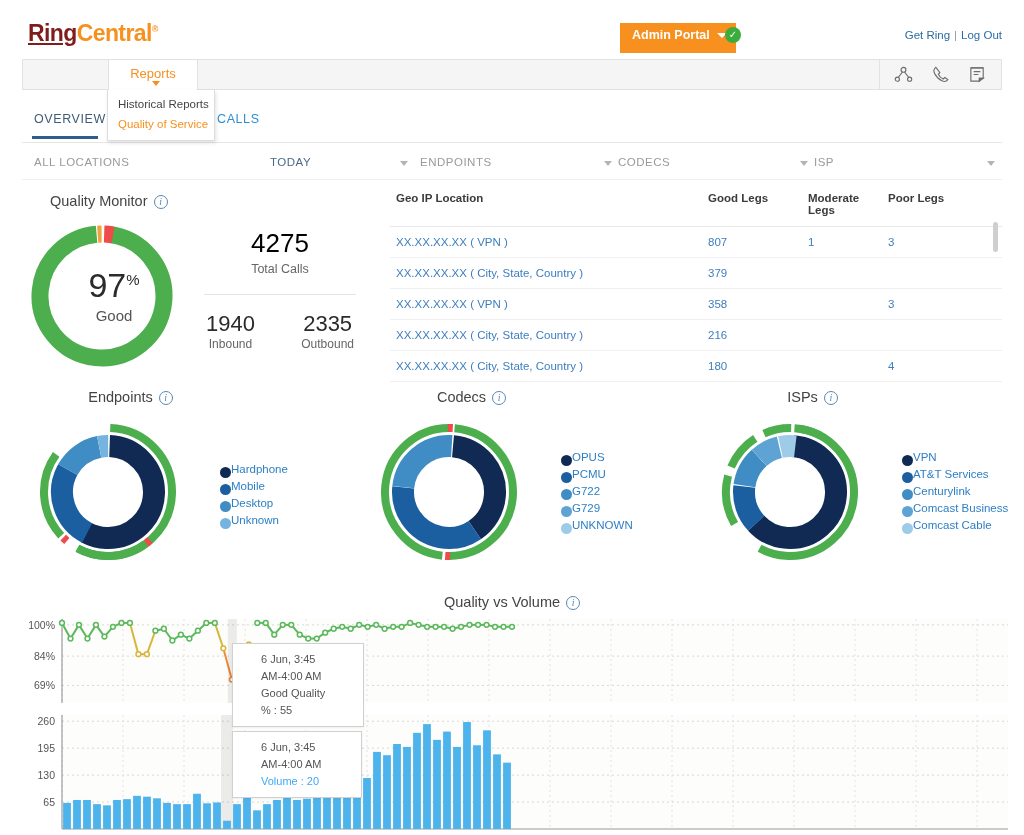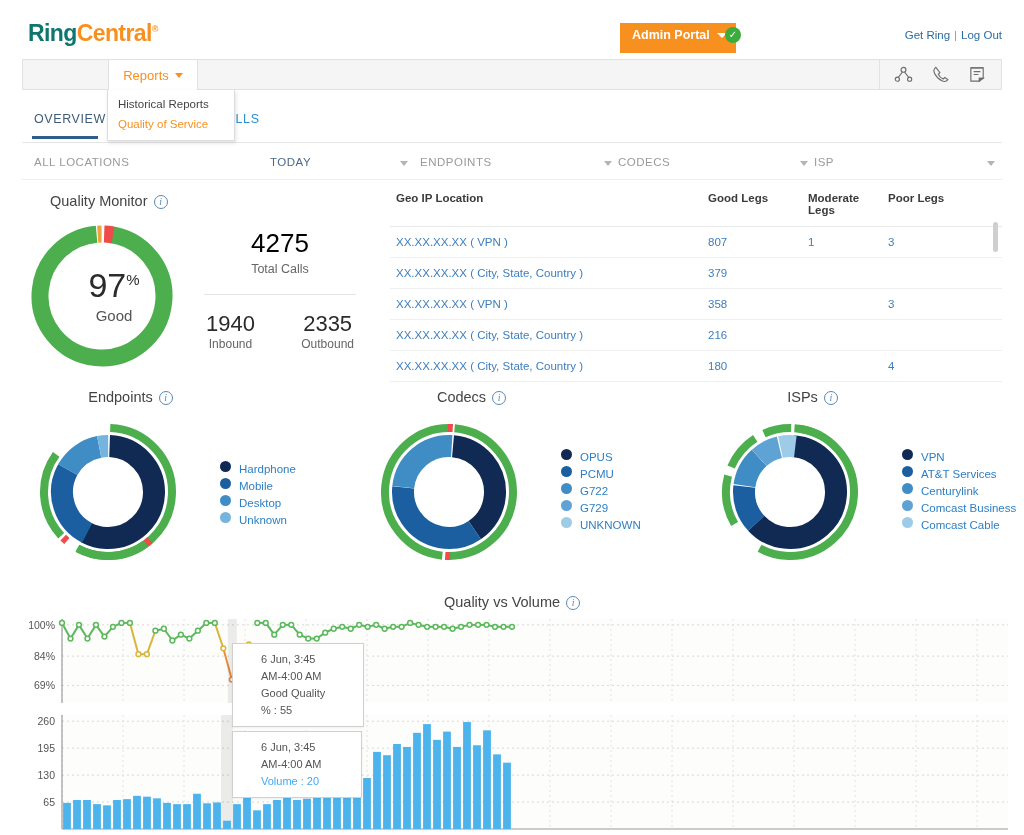--- a/index.html
+++ b/index.html
@@ -16,21 +16,21 @@
   
   .topbar {
     height:58px; width:100%;
     background:#ffffff;
     position:relative;
   }
   .logo {
     position:absolute; left:28px; top:20px;
     font-size:23px; font-weight:bold; letter-spacing:-0.6px;
   }
-  .logo .ring { color:#0f766e; }
+  .logo .ring { color:#7f1d1d;text-decoration:underline; }
   .logo .central { color:#f7901e; }
   .logo .tm { font-size:9px; vertical-align:super; color:#f7901e; }
 
   .admin-portal {
     position:absolute; left:620px; top:23px;
     background:#f7901e; color:#fff;
     font-size:12.5px; font-weight:bold;
     padding:6px 26px 6px 12px;
     height:30px; line-height:13px;
     cursor:pointer;
@@ -59,35 +59,36 @@
     background:#f5f5f5; border:1px solid #e2e2e2;
   }
   .nav-reports {
     position:absolute; left:85px; top:0;
     width:90px; height:31px;
     background:#ffffff;
     border-left:1px solid #e2e2e2; border-right:1px solid #e2e2e2;
     color:#f7901e; font-size:13px;
     display:flex; align-items:center; justify-content:center;
     cursor:pointer;
+    flex-direction:column;
   }
   .nav-reports .caret {
     margin-left:6px;
     width:0;height:0;border-left:4px solid transparent;border-right:4px solid transparent;border-top:5px solid #f7901e;
   }
   .nav-icons {
     position:absolute; right:0; top:0; height:29px;
     border-left:1px solid #e2e2e2;
     display:flex; align-items:center; gap:18px; padding:0 14px;
   }
   .nav-icons svg { display:block; }
 
   .dropdown-menu {
     position:absolute; left:107px; top:90px;
-    width:128px; background:#fff;
+    width:108px; background:#fff;
     border:1px solid #ddd; border-top:none;
     box-shadow:1px 2px 4px rgba(0,0,0,.12);
     z-index:50; padding:4px 16px 6px 0;
   }
   .dropdown-menu div {
     font-size:11.5px; padding:4px 0 4px 10px; cursor:pointer; white-space:nowrap;
   }
   .dd-hist { color:#444; }
   .dd-qos  { color:#f7901e; }
 
@@ -178,21 +179,21 @@
     position:absolute; top:0; width:100%; text-align:center;
     font-size:14.5px; color:#444;
   }
   .dp-title .tshift { position:relative; left:-40px; }
   .dp-chart { position:absolute; left:28px; top:28px; }
   .dp-legend {
     position:absolute; left:220px; top:72px;
     font-size:11.5px; color:#2d7fc4; line-height:17px;
   }
   .dp-legend.five { top:60px; }
-  .lg-item { display:flex; align-items:flex-start; gap:8px; }
+  .lg-item { display:flex; align-items:flex-end; gap:0; }
   .lg-dot { width:11px; height:11px; border-radius:50%; flex:none; }
 
   
   .qv-title {
     position:absolute; top:594px; left:0; width:1024px; text-align:center;
     font-size:14.5px; color:#444;
   }
   .qv-wrap { position:absolute; left:0; top:615px; width:1024px; height:218px; }
   .tooltip-box {
     position:absolute; background:#fff; border:1px solid #d0d0d0;

